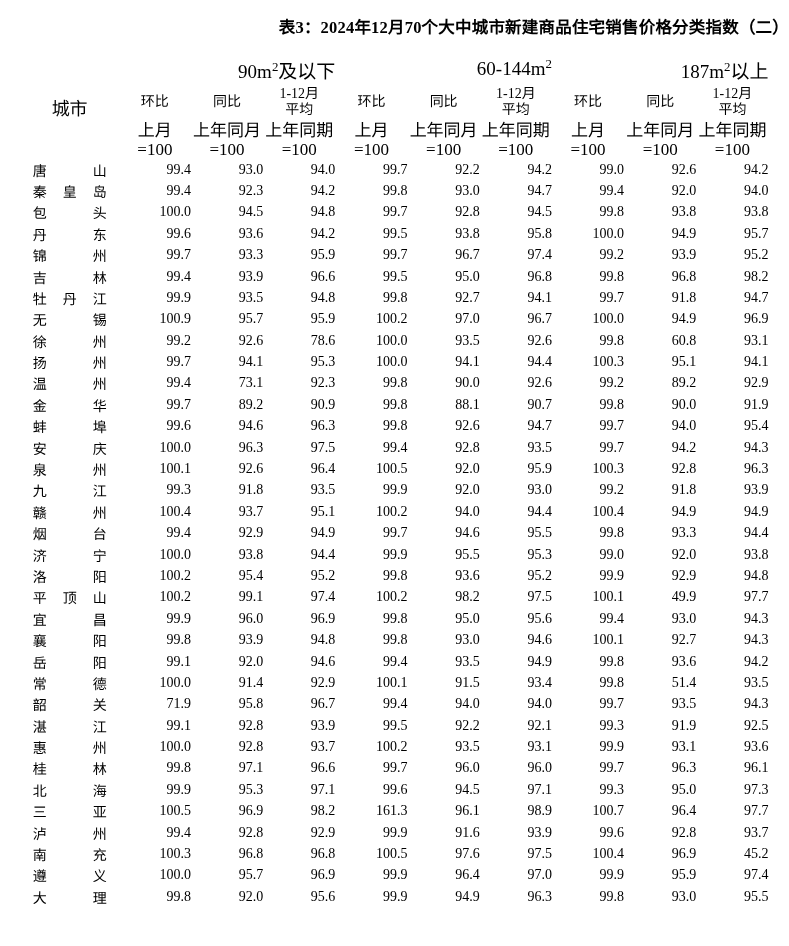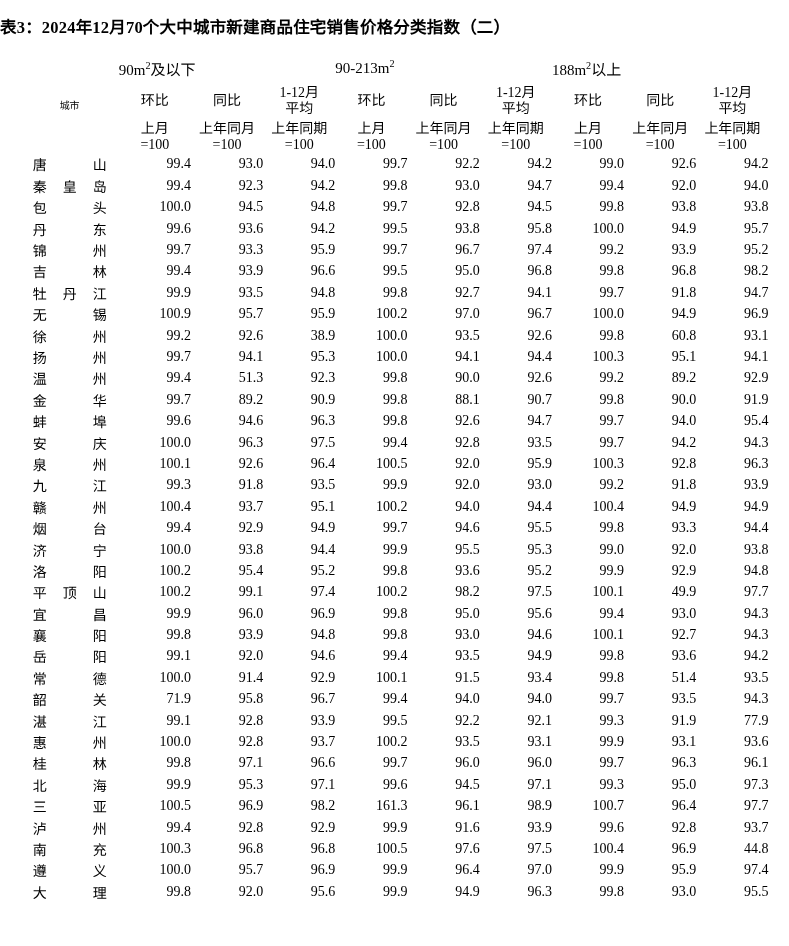--- a/index.html
+++ b/index.html
@@ -18,21 +18,21 @@
 
   .page {
     width: 789px;
     height: 946px;
     position: relative;
     box-sizing: border-box;
   }
 
   
   .title {
-    text-align: left;
+    text-align: right;
     font-size: 16.5px;
     font-weight: bold;
     letter-spacing: 0.2px;
     padding-top: 18px;
     padding-bottom: 0;
     line-height: 1.2;
     font-family: "Liberation Serif", "DejaVu Serif", serif;
   }
 
   
@@ -57,48 +57,48 @@
     border: 0;
   }
 
   
   .rule-top td {
     border-top: 2.2px solid #000;
   }
 
   
   .hdr-group {
-    text-align: left;
+    text-align: right;
     border-bottom: 1px solid #000;
     border-left: 1px solid #000;
     height: 26px;
-    font-size: 15px;
+    font-size: 19px;
   }
   .hdr-sub {
     text-align: center;
     border-bottom: 1px solid #000;
     border-left: 1px solid #000;
     height: 38px;
     font-size: 14px;
     line-height: 1.12;
   }
   .hdr-base {
     text-align: center;
     border-bottom: 1.6px solid #000;
     border-left: 1px solid #000;
     height: 34px;
-    font-size: 14px;
+    font-size: 17px;
     line-height: 1.12;
   }
 
   
   .hdr-city {
     text-align: center;
     border-bottom: 1.6px solid #000;
-    font-size: 10px;
+    font-size: 18px;
     vertical-align: middle;
   }
 
   
   td.city {
     text-align: center;
     border-right: 1px solid #000;
     height: 21.4px;
     font-size: 14px;
     padding: 0 6px 0 10px;
@@ -159,24 +159,24 @@
       </colgroup>
       <thead>
         <tr class="rule-top">
           <td class="hdr-city" rowspan="3">
             <span>城市</span>
           </td>
           <td class="hdr-group" colspan="3">
             <span>90m</span><sup>2</sup><span>及以下</span>
           </td>
           <td class="hdr-group" colspan="3">
-            <span>90-213m</span><sup>2</sup><span></span>
+            <span>60-144m</span><sup>2</sup><span></span>
           </td>
           <td class="hdr-group" colspan="3">
-            <span>188m</span><sup>2</sup><span>以上</span>
+            <span>187m</span><sup>2</sup><span>以上</span>
           </td>
         </tr>
         <tr>
           <td class="hdr-sub">环比</td>
           <td class="hdr-sub">同比</td>
           <td class="hdr-sub">
             <span>1-12月</span><br>
             <span>平均</span>
           </td>
           <td class="hdr-sub">环比</td>
@@ -372,21 +372,21 @@
           </tr>
           <tr>
             <td class="city">
               <div class="city-inner c2">
                 <span>徐</span>
                 <span>州</span>
               </div>
             </td>
             <td class="num sep-group">99.2</td>
             <td class="num sep-l">92.6</td>
-            <td class="num sep-l">38.9</td>
+            <td class="num sep-l">78.6</td>
             <td class="num sep-group">100.0</td>
             <td class="num sep-l">93.5</td>
             <td class="num sep-l">92.6</td>
             <td class="num sep-group">99.8</td>
             <td class="num sep-l">60.8</td>
             <td class="num sep-l">93.1</td>
           </tr>
           <tr>
             <td class="city">
               <div class="city-inner c2">
@@ -405,21 +405,21 @@
             <td class="num sep-l">94.1</td>
           </tr>
           <tr>
             <td class="city">
               <div class="city-inner c2">
                 <span>温</span>
                 <span>州</span>
               </div>
             </td>
             <td class="num sep-group">99.4</td>
-            <td class="num sep-l">51.3</td>
+            <td class="num sep-l">73.1</td>
             <td class="num sep-l">92.3</td>
             <td class="num sep-group">99.8</td>
             <td class="num sep-l">90.0</td>
             <td class="num sep-l">92.6</td>
             <td class="num sep-group">99.2</td>
             <td class="num sep-l">89.2</td>
             <td class="num sep-l">92.9</td>
           </tr>
           <tr>
             <td class="city">
@@ -685,21 +685,21 @@
               </div>
             </td>
             <td class="num sep-group">99.1</td>
             <td class="num sep-l">92.8</td>
             <td class="num sep-l">93.9</td>
             <td class="num sep-group">99.5</td>
             <td class="num sep-l">92.2</td>
             <td class="num sep-l">92.1</td>
             <td class="num sep-group">99.3</td>
             <td class="num sep-l">91.9</td>
-            <td class="num sep-l">77.9</td>
+            <td class="num sep-l">92.5</td>
           </tr>
           <tr>
             <td class="city">
               <div class="city-inner c2">
                 <span>惠</span>
                 <span>州</span>
               </div>
             </td>
             <td class="num sep-group">100.0</td>
             <td class="num sep-l">92.8</td>
@@ -787,21 +787,21 @@
               </div>
             </td>
             <td class="num sep-group">100.3</td>
             <td class="num sep-l">96.8</td>
             <td class="num sep-l">96.8</td>
             <td class="num sep-group">100.5</td>
             <td class="num sep-l">97.6</td>
             <td class="num sep-l">97.5</td>
             <td class="num sep-group">100.4</td>
             <td class="num sep-l">96.9</td>
-            <td class="num sep-l">44.8</td>
+            <td class="num sep-l">45.2</td>
           </tr>
           <tr>
             <td class="city">
               <div class="city-inner c2">
                 <span>遵</span>
                 <span>义</span>
               </div>
             </td>
             <td class="num sep-group">100.0</td>
             <td class="num sep-l">95.7</td>

